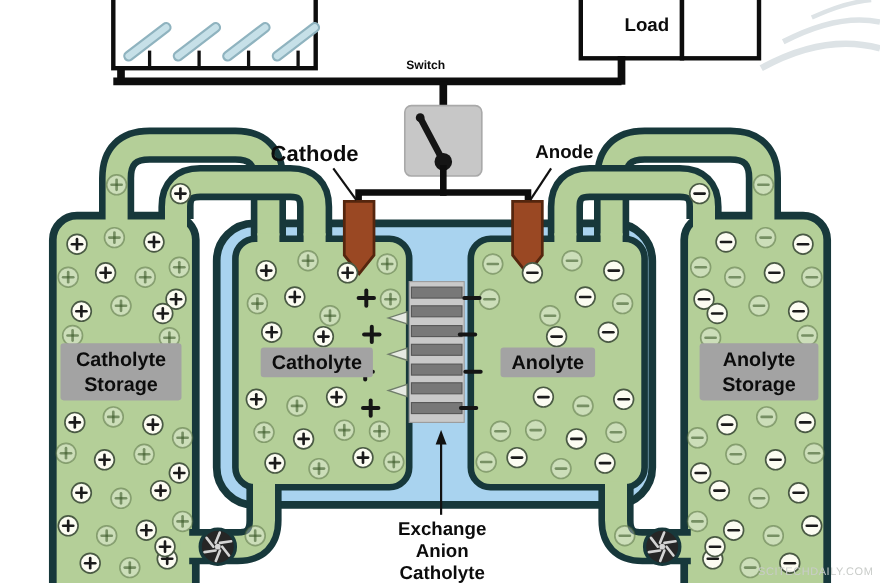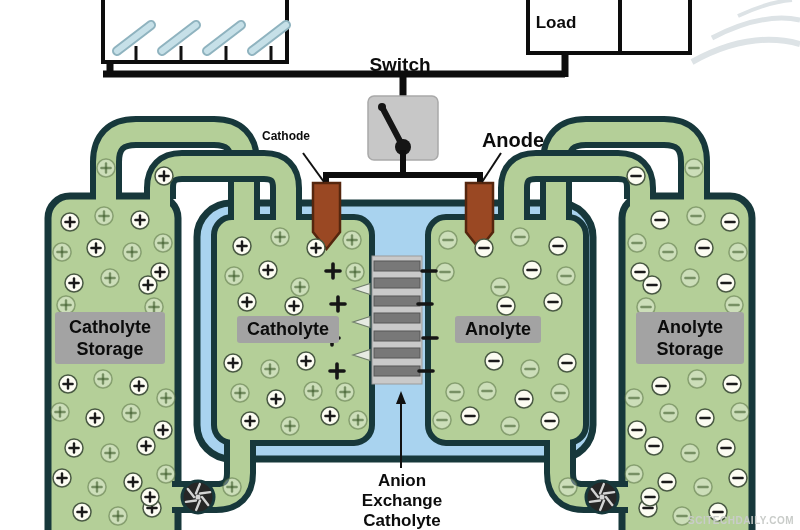--- a/index.html
+++ b/index.html
@@ -32,21 +32,21 @@
   .sym line{stroke:#1a1a1a;stroke-width:2.4;stroke-linecap:round;}
   .sym.ghost circle{fill:rgba(255,255,255,.32);stroke:rgba(80,105,60,.5);}
   .sym.ghost line{stroke:rgba(62,92,44,.6);}
   .boldsym line{stroke:#151515;stroke-width:3.6;stroke-linecap:round;}
   .ionarrow{fill:#e6eae2;stroke:#6f7d6a;stroke-width:1.2;}
 
   
   .lbl{position:absolute;font-weight:bold;color:#0c0c0c;text-align:center;white-space:nowrap;}
   .lbl--box{background:#a3a3a3;border-radius:3px;}
   .lbl--multi{white-space:normal;line-height:22px;}
-  .watermark{position:absolute;right:6px;bottom:4px;font-size:10px;font-weight:bold;
+  .watermark{position:absolute;right:6px;bottom:4px;font-size:10px;font-weight:normal;
              letter-spacing:.5px;color:#c9ccc9;}
 </style>
 </head>
 <body>
 
 <div class="canvas">
 
 <svg width="800" height="530" viewBox="0 0 800 530">
   <defs>
     <g id="pumpdef">
@@ -706,43 +706,43 @@
           <line x1="419" y1="371" x2="433" y2="371"></line>
         </g>
         <path d="M370 283.5 L370 294.5 L353 289 Z" class="ionarrow"></path>
         <path d="M370 316.5 L370 327.5 L353 322 Z" class="ionarrow"></path>
         <path d="M370 349.5 L370 360.5 L353 355 Z" class="ionarrow"></path>
       </g>
 </svg>
 
 <div class="lbl" style="left:140px;top:-16px;width:110px;font-size:16px;">Power Source</div>
 
-<div class="lbl" style="left:502px;top:13px;width:108px;font-size:17px;">Load</div>
-
-<div class="lbl" style="left:355px;top:54px;width:90px;font-size:19px;">Switch</div>
-
-<div class="lbl" style="left:246px;top:129px;width:80px;font-size:12px;">Cathode</div>
-
-<div class="lbl" style="left:477px;top:129px;width:72px;font-size:20px;">Anode</div>
+<div class="lbl" style="left:534px;top:13px;width:108px;font-size:17px;">Load</div>
+
+<div class="lbl" style="left:342px;top:54px;width:90px;font-size:11px;">Switch</div>
+
+<div class="lbl" style="left:246px;top:129px;width:80px;font-size:20px;">Cathode</div>
+
+<div class="lbl" style="left:477px;top:129px;width:72px;font-size:17px;">Anode</div>
 
 <div class="lbl lbl--box" style="left:237px;top:316px;padding:3px 10px;font-size:18px;">Catholyte</div>
 
 <div class="lbl lbl--box" style="left:455px;top:316px;padding:3px 10px;font-size:18px;">Anolyte</div>
 
 <div class="lbl lbl--box lbl--multi" style="left:55px;top:312px;width:106px;padding:4px 2px;font-size:18px;">
   <div>Catholyte</div>
   <div>Storage</div>
 </div>
 
 <div class="lbl lbl--box lbl--multi" style="left:636px;top:312px;width:104px;padding:4px 2px;font-size:18px;">
   <div>Anolyte</div>
   <div>Storage</div>
 </div>
 
 <div class="lbl lbl--multi" style="left:340px;top:471px;width:124px;font-size:17px;line-height:20px;">
+  <div>Exchange</div>
   <div>Anion</div>
-  <div>Exchange</div>
   <div>Catholyte</div>
 </div>
 
 <div class="watermark">SCITECHDAILY.COM</div>
 
 </div>
 
 </body></html>

